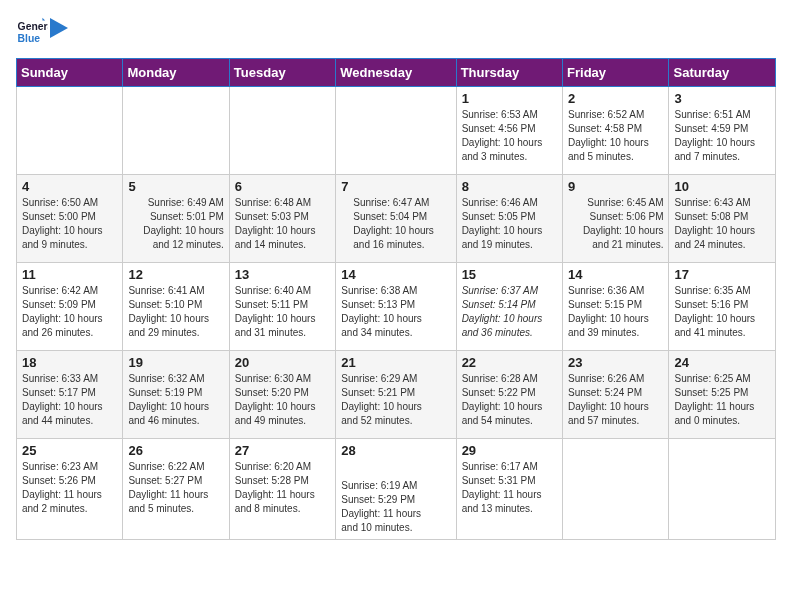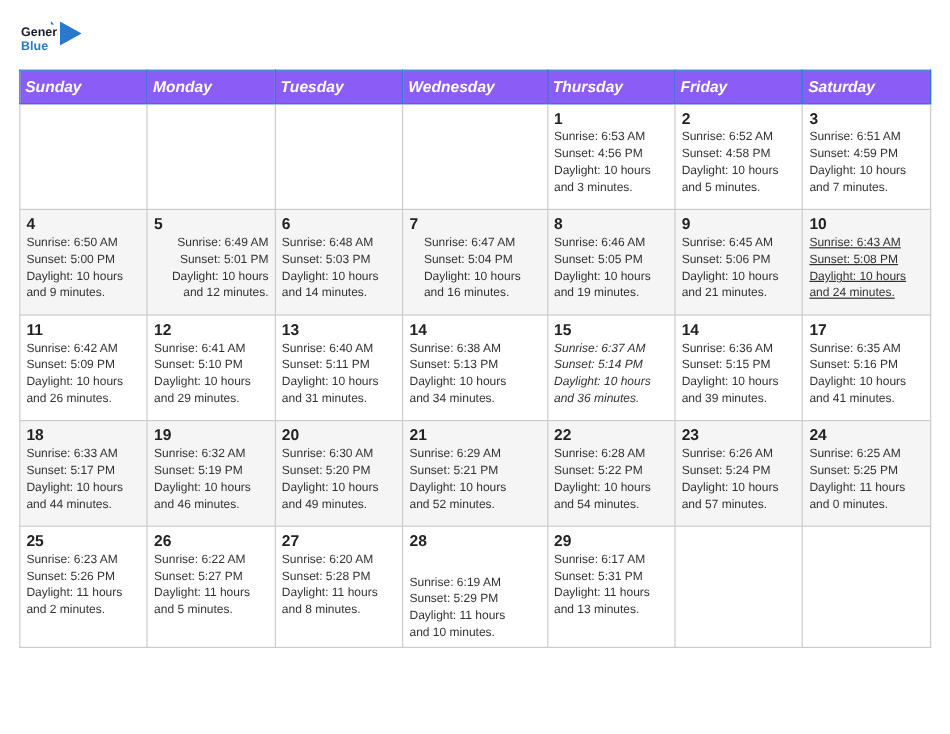--- a/index.html
+++ b/index.html
@@ -36,23 +36,22 @@
     .subtitle {
       font-size: 16px;
       color: #555;
     }
     table {
       width: 100%;
       border-collapse: collapse;
       font-size: 11px;
     }
     thead tr {
-      background-color: #8b5cf6;
+      background-color: #701a75;
       color: white;
-      font-style: italic;
     }
     thead th {
       padding: 6px 4px;
       text-align: left;
       font-size: 13px;
       font-weight: bold;
       border: 1px solid #2979cc;
     }
     tbody tr {
       vertical-align: top;
@@ -181,28 +180,28 @@
         </td>
         <td>
           <div class="day-number">8</div>
           <div class="day-info" style="white-space: pre-line;">Sunrise: 6:46 AM
 Sunset: 5:05 PM
 Daylight: 10 hours
 and 19 minutes.</div>
         </td>
         <td>
           <div class="day-number">9</div>
-          <div class="day-info" style="white-space: pre-line;">Sunrise: 6:45 AM
+          <div class="day-info" style="white-space: pre-line; text-align: right;">Sunrise: 6:45 AM
 Sunset: 5:06 PM
 Daylight: 10 hours
 and 21 minutes.</div>
         </td>
         <td>
           <div class="day-number">10</div>
-          <div class="day-info" style="white-space: pre-line; text-decoration: underline;">Sunrise: 6:43 AM
+          <div class="day-info" style="white-space: pre-line;">Sunrise: 6:43 AM
 Sunset: 5:08 PM
 Daylight: 10 hours
 and 24 minutes.</div>
         </td>
       </tr>
       <tr>
         <td>
           <div class="day-number">11</div>
           <div class="day-info" style="white-space: pre-line;">Sunrise: 6:42 AM
 Sunset: 5:09 PM

